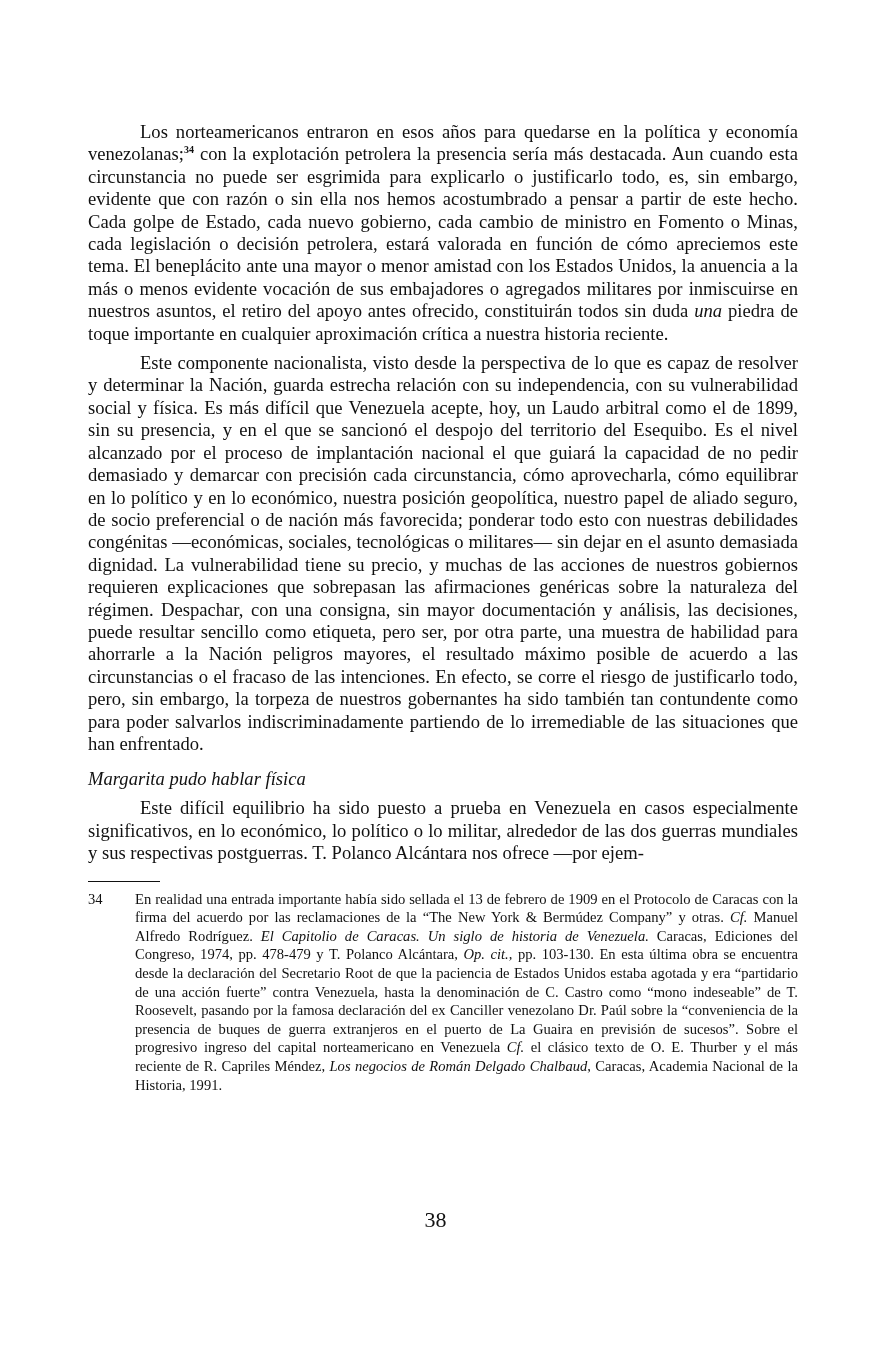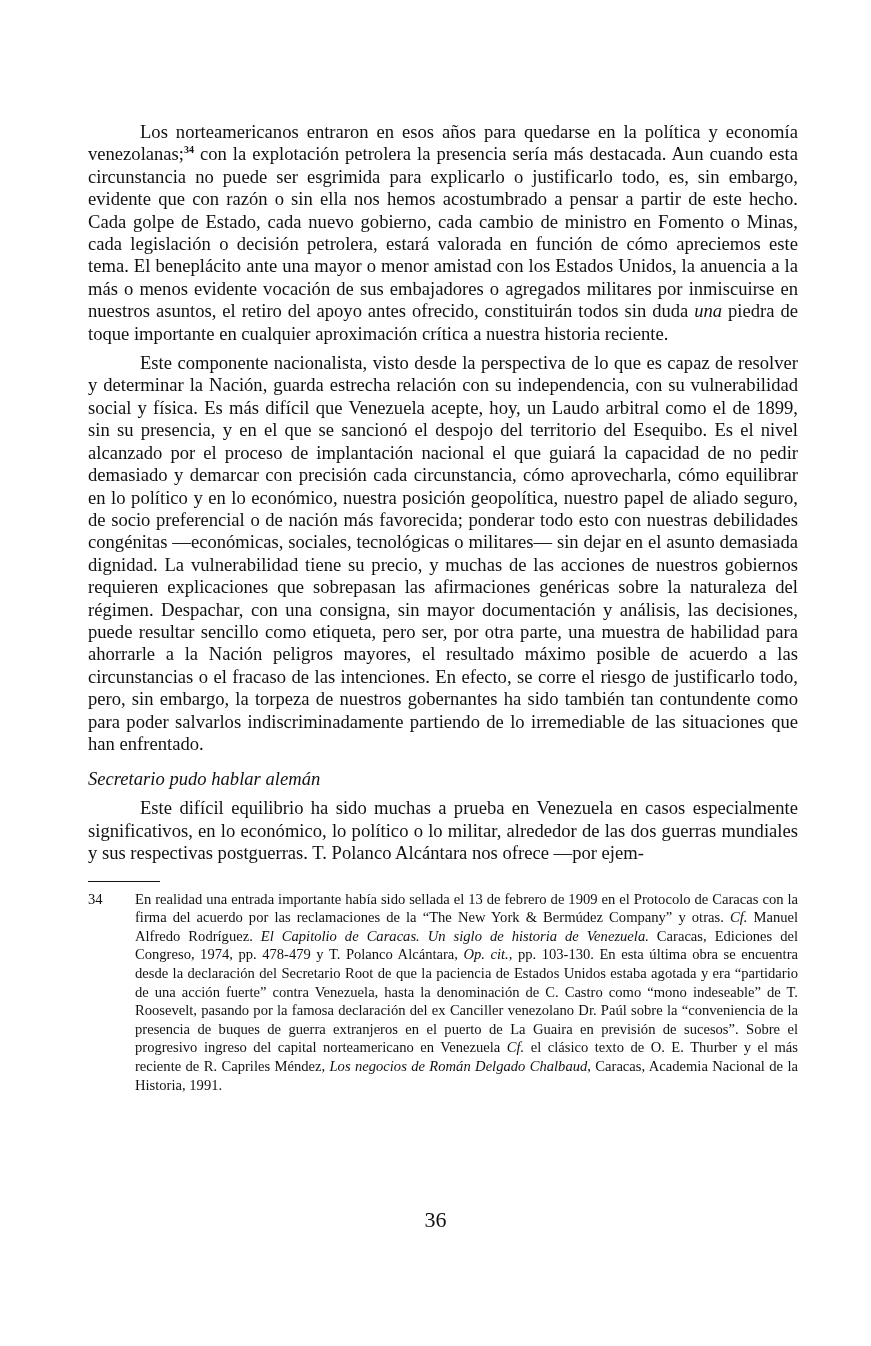--- a/index.html
+++ b/index.html
@@ -20,25 +20,25 @@
 </style>
 </head>
 <body>
 
 <div class="page">
 
   <p class="p indent gap"><span>Los norteamericanos entraron en esos años para quedarse en la política y economía venezolanas;</span><span class="sup">34</span><span> con la explotación petrolera la presencia sería más destacada. Aun cuando esta circunstancia no puede ser esgrimida para explicarlo o justificarlo todo, es, sin embargo, evidente que con razón o sin ella nos hemos acostumbrado a pensar a partir de este hecho. Cada golpe de Estado, cada nuevo gobierno, cada cambio de ministro en Fomento o Minas, cada legislación o decisión petrolera, estará valorada en función de cómo apreciemos este tema. El beneplácito ante una mayor o menor amistad con los Estados Unidos, la anuencia a la más o menos evidente vocación de sus embajadores o agregados militares por inmiscuirse en nuestros asuntos, el retiro del apoyo antes ofrecido, constituirán todos sin duda </span><i>una</i><span> piedra de toque importante en cualquier aproximación crítica a nuestra historia reciente.</span></p>
 
   <p class="p indent gap"><span>Este componente nacionalista, visto desde la perspectiva de lo que es capaz de resolver y determinar la Nación, guarda estrecha relación con su independencia, con su vulnerabilidad social y física. Es más difícil que Venezuela acepte, hoy, un Laudo arbitral como el de 1899, sin su presencia, y en el que se sancionó el despojo del territorio del Esequibo. Es el nivel alcanzado por el proceso de implantación nacional el que guiará la capacidad de no pedir demasiado y demarcar con precisión cada circunstancia, cómo aprovecharla, cómo equilibrar en lo político y en lo económico, nuestra posición geopolítica, nuestro papel de aliado seguro, de socio preferencial o de nación más favorecida; ponderar todo esto con nuestras debilidades congénitas —económicas, sociales, tecnológicas o militares— sin dejar en el asunto demasiada dignidad. La vulnerabilidad tiene su precio, y muchas de las acciones de nuestros gobiernos requieren explicaciones que sobrepasan las afirmaciones genéricas sobre la naturaleza del régimen. Despachar, con una consigna, sin mayor documentación y análisis, las decisiones, puede resultar sencillo como etiqueta, pero ser, por otra parte, una muestra de habilidad para ahorrarle a la Nación peligros mayores, el resultado máximo posible de acuerdo a las circunstancias o el fracaso de las intenciones. En efecto, se corre el riesgo de justificarlo todo, pero, sin embargo, la torpeza de nuestros gobernantes ha sido también tan contundente como para poder salvarlos indiscriminadamente partiendo de lo irremediable de las situaciones que han enfrentado.</span></p>
 
-  <p class="heading">Secretario pudo hablar alemán</p>
+  <p class="heading">Margarita pudo hablar física</p>
 
-  <p class="p indent gap"><span>Este difícil equilibrio ha sido muchas a prueba en Venezuela en casos especialmente significativos, en lo económico, lo político o lo militar, alrededor de las dos guerras mundiales y sus respectivas postguerras. T. Polanco Alcántara nos ofrece —por ejem-</span></p>
+  <p class="p indent gap"><span>Este difícil equilibrio ha sido puesto a prueba en Venezuela en casos especialmente significativos, en lo económico, lo político o lo militar, alrededor de las dos guerras mundiales y sus respectivas postguerras. T. Polanco Alcántara nos ofrece —por ejem-</span></p>
 
   <div class="rule"></div>
 
   <div class="fn">
     <span class="fn-num">34</span>
     <span class="fn-text"><span>En realidad una entrada importante había sido sellada el 13 de febrero de 1909 en el Protocolo de Caracas con la firma del acuerdo por las reclamaciones de la “The New York &amp; Bermúdez Company” y otras. </span><i>Cf.</i><span> Manuel Alfredo Rodríguez. </span><i>El Capitolio de Caracas. Un siglo de historia de Venezuela.</i><span> Caracas, Ediciones del Congreso, 1974, pp. 478-479 y T. Polanco Alcántara, </span><i>Op. cit.,</i><span> pp. 103-130. En esta última obra se encuentra desde la declaración del Secretario Root de que la paciencia de Estados Unidos estaba agotada y era “partidario de una acción fuerte” contra Venezuela, hasta la denominación de C. Castro como “mono indeseable” de T. Roosevelt, pasando por la famosa declaración del ex Canciller venezolano Dr. Paúl sobre la “conveniencia de la presencia de buques de guerra extranjeros en el puerto de La Guaira en previsión de sucesos”. Sobre el progresivo ingreso del capital norteamericano en Venezuela </span><i>Cf.</i><span> el clásico texto de O. E. Thurber y el más reciente de R. Capriles Méndez, </span><i>Los negocios de Román Delgado Chalbaud</i><span>, Caracas, Academia Nacional de la Historia, 1991.</span></span>
   </div>
 </div>
 
-<div class="folio">36</div>
+<div class="folio">38</div>
 
 </body></html>

